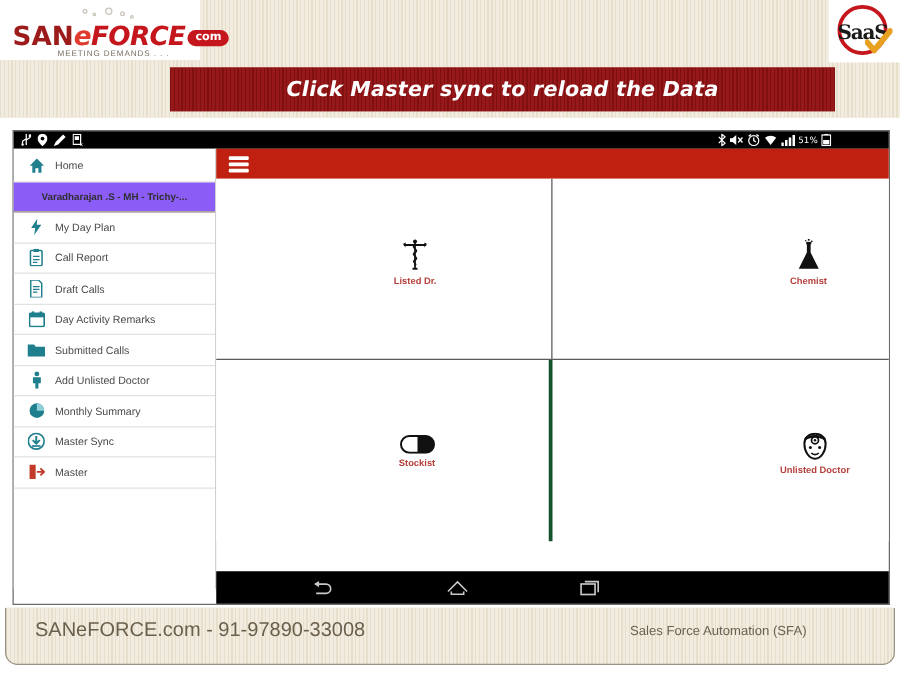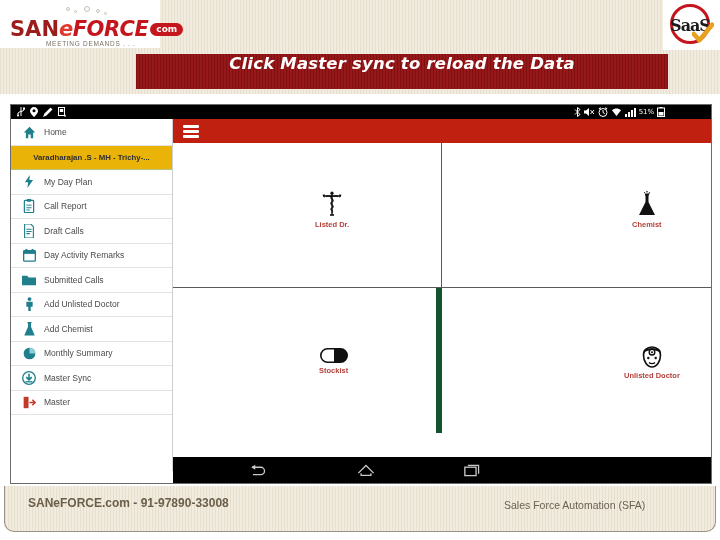--- a/index.html
+++ b/index.html
@@ -127,20 +127,21 @@
     position: absolute;
     left: 136px; top: 54px;
     width: 532px; height: 35px;
     background-color: #8c1212;
     background-image: repeating-linear-gradient(
       to right,
       #801010 0px, #801010 1px,
       #97181a 1px, #97181a 3px
     );
     display: flex;
+    align-items: center;
     justify-content: center;
   }
   #banner-text {
     font-family: "DejaVu Sans", sans-serif;
     font-weight: bold;
     font-style: italic;
     font-size: 16.5px;
     color: #ffffff;
     letter-spacing: 0.2px;
     white-space: nowrap;
@@ -214,21 +215,21 @@
   .drawer-row .ico {
     width: 16px; height: 16px;
     display: flex; align-items: center; justify-content: center;
     margin-right: 7px;
     flex: 0 0 16px;
   }
   .drawer-row .lbl { white-space: nowrap; overflow: hidden; }
   #row-home { height: 27px; }
   #row-user {
     height: 24px;
-    background: #eab308;
+    background: #8b5cf6;
     justify-content: center;
     padding-left: 0;
     font-weight: bold;
     font-size: 7.8px;
     color: #2f2f2f;
     border-bottom: 1px solid #b9c17e;
   }
   #drawer-tail {
     height: 30px; border-bottom: none;
   }
@@ -270,21 +271,21 @@
   }
   .cell {
     position: relative;
     display: flex;
     flex-direction: column;
     align-items: center;
     justify-content: center;
   }
   .cell-tl { border-right: 1px solid #5a5a5a; border-bottom: 1px solid #5a5a5a; }
   .cell-tr { border-bottom: 1px solid #5a5a5a; }
-  .cell-bl { border-right: 6px solid #14532d; text-align: center; }
+  .cell-bl { border-right: 3px solid #14532d; text-align: center; }
   .cell-inner {
     position: absolute;
     display: flex; flex-direction: column; align-items: center;
   }
   .cell-tl .cell-inner { left: 142px; top: 48px; }
   .cell-tr .cell-inner { left: 190px; top: 48px; text-align: right; }
   .cell-bl .cell-inner { left: 146px; top: 60px; }
   .cell-bm .cell-inner { left: 182px; top: 58px; }
   .cell-label {
     margin-top: 3px;
@@ -320,22 +321,22 @@
     background-color: #eae4d3;
     background-image: repeating-linear-gradient(
       to right,
       #e6dfcb 0px, #e6dfcb 1px,
       #f1ecdf 1px, #f1ecdf 3px
     );
   }
   #footer-left {
     position: absolute;
     left: 28px; top: 496px;
-    font-size: 12px;
-    font-weight: bold;
+    font-size: 16px;
+    font-weight: normal;
     color: #6b5f4c;
     white-space: nowrap;
   }
   #footer-right {
     position: absolute;
     left: 504px; top: 499px;
     font-size: 10.5px;
     color: #6b6152;
     white-space: nowrap;
   }
@@ -500,29 +501,20 @@
       <div class="drawer-row">
         <span class="ico">
           <svg width="9" height="14" viewBox="0 0 10 16">
             <circle cx="5" cy="2.4" r="2.2" fill="#1f7f8c"></circle>
             <path d="M1.4 5.4 H8.6 V11 H6.4 V16 H3.6 V11 H1.4 Z" fill="#1f7f8c"></path>
           </svg>
         </span>
         <span class="lbl">Add Unlisted Doctor</span>
       </div>
 
-      <div class="drawer-row">
-        <span class="ico">
-          <svg width="13" height="14" viewBox="0 0 14 16">
-            <path d="M5.3 0.5 H8.7 V5.5 L13 15.3 H1 L5.3 5.5 Z" fill="#1f7f8c"></path>
-            <rect x="4.6" y="0" width="4.8" height="1.3" fill="#1f7f8c"></rect>
-          </svg>
-        </span>
-        <span class="lbl">Add Chemist</span>
-      </div>
 
       <div class="drawer-row">
         <span class="ico">
           <svg width="13" height="13" viewBox="0 0 16 16">
             <circle cx="8" cy="8" r="7.2" fill="#1f7f8c"></circle>
             <path d="M8 8 L8 0.8 A7.2 7.2 0 0 1 15.2 8 Z" fill="#8ecfd8"></path>
           </svg>
         </span>
         <span class="lbl">Monthly Summary</span>
       </div>

